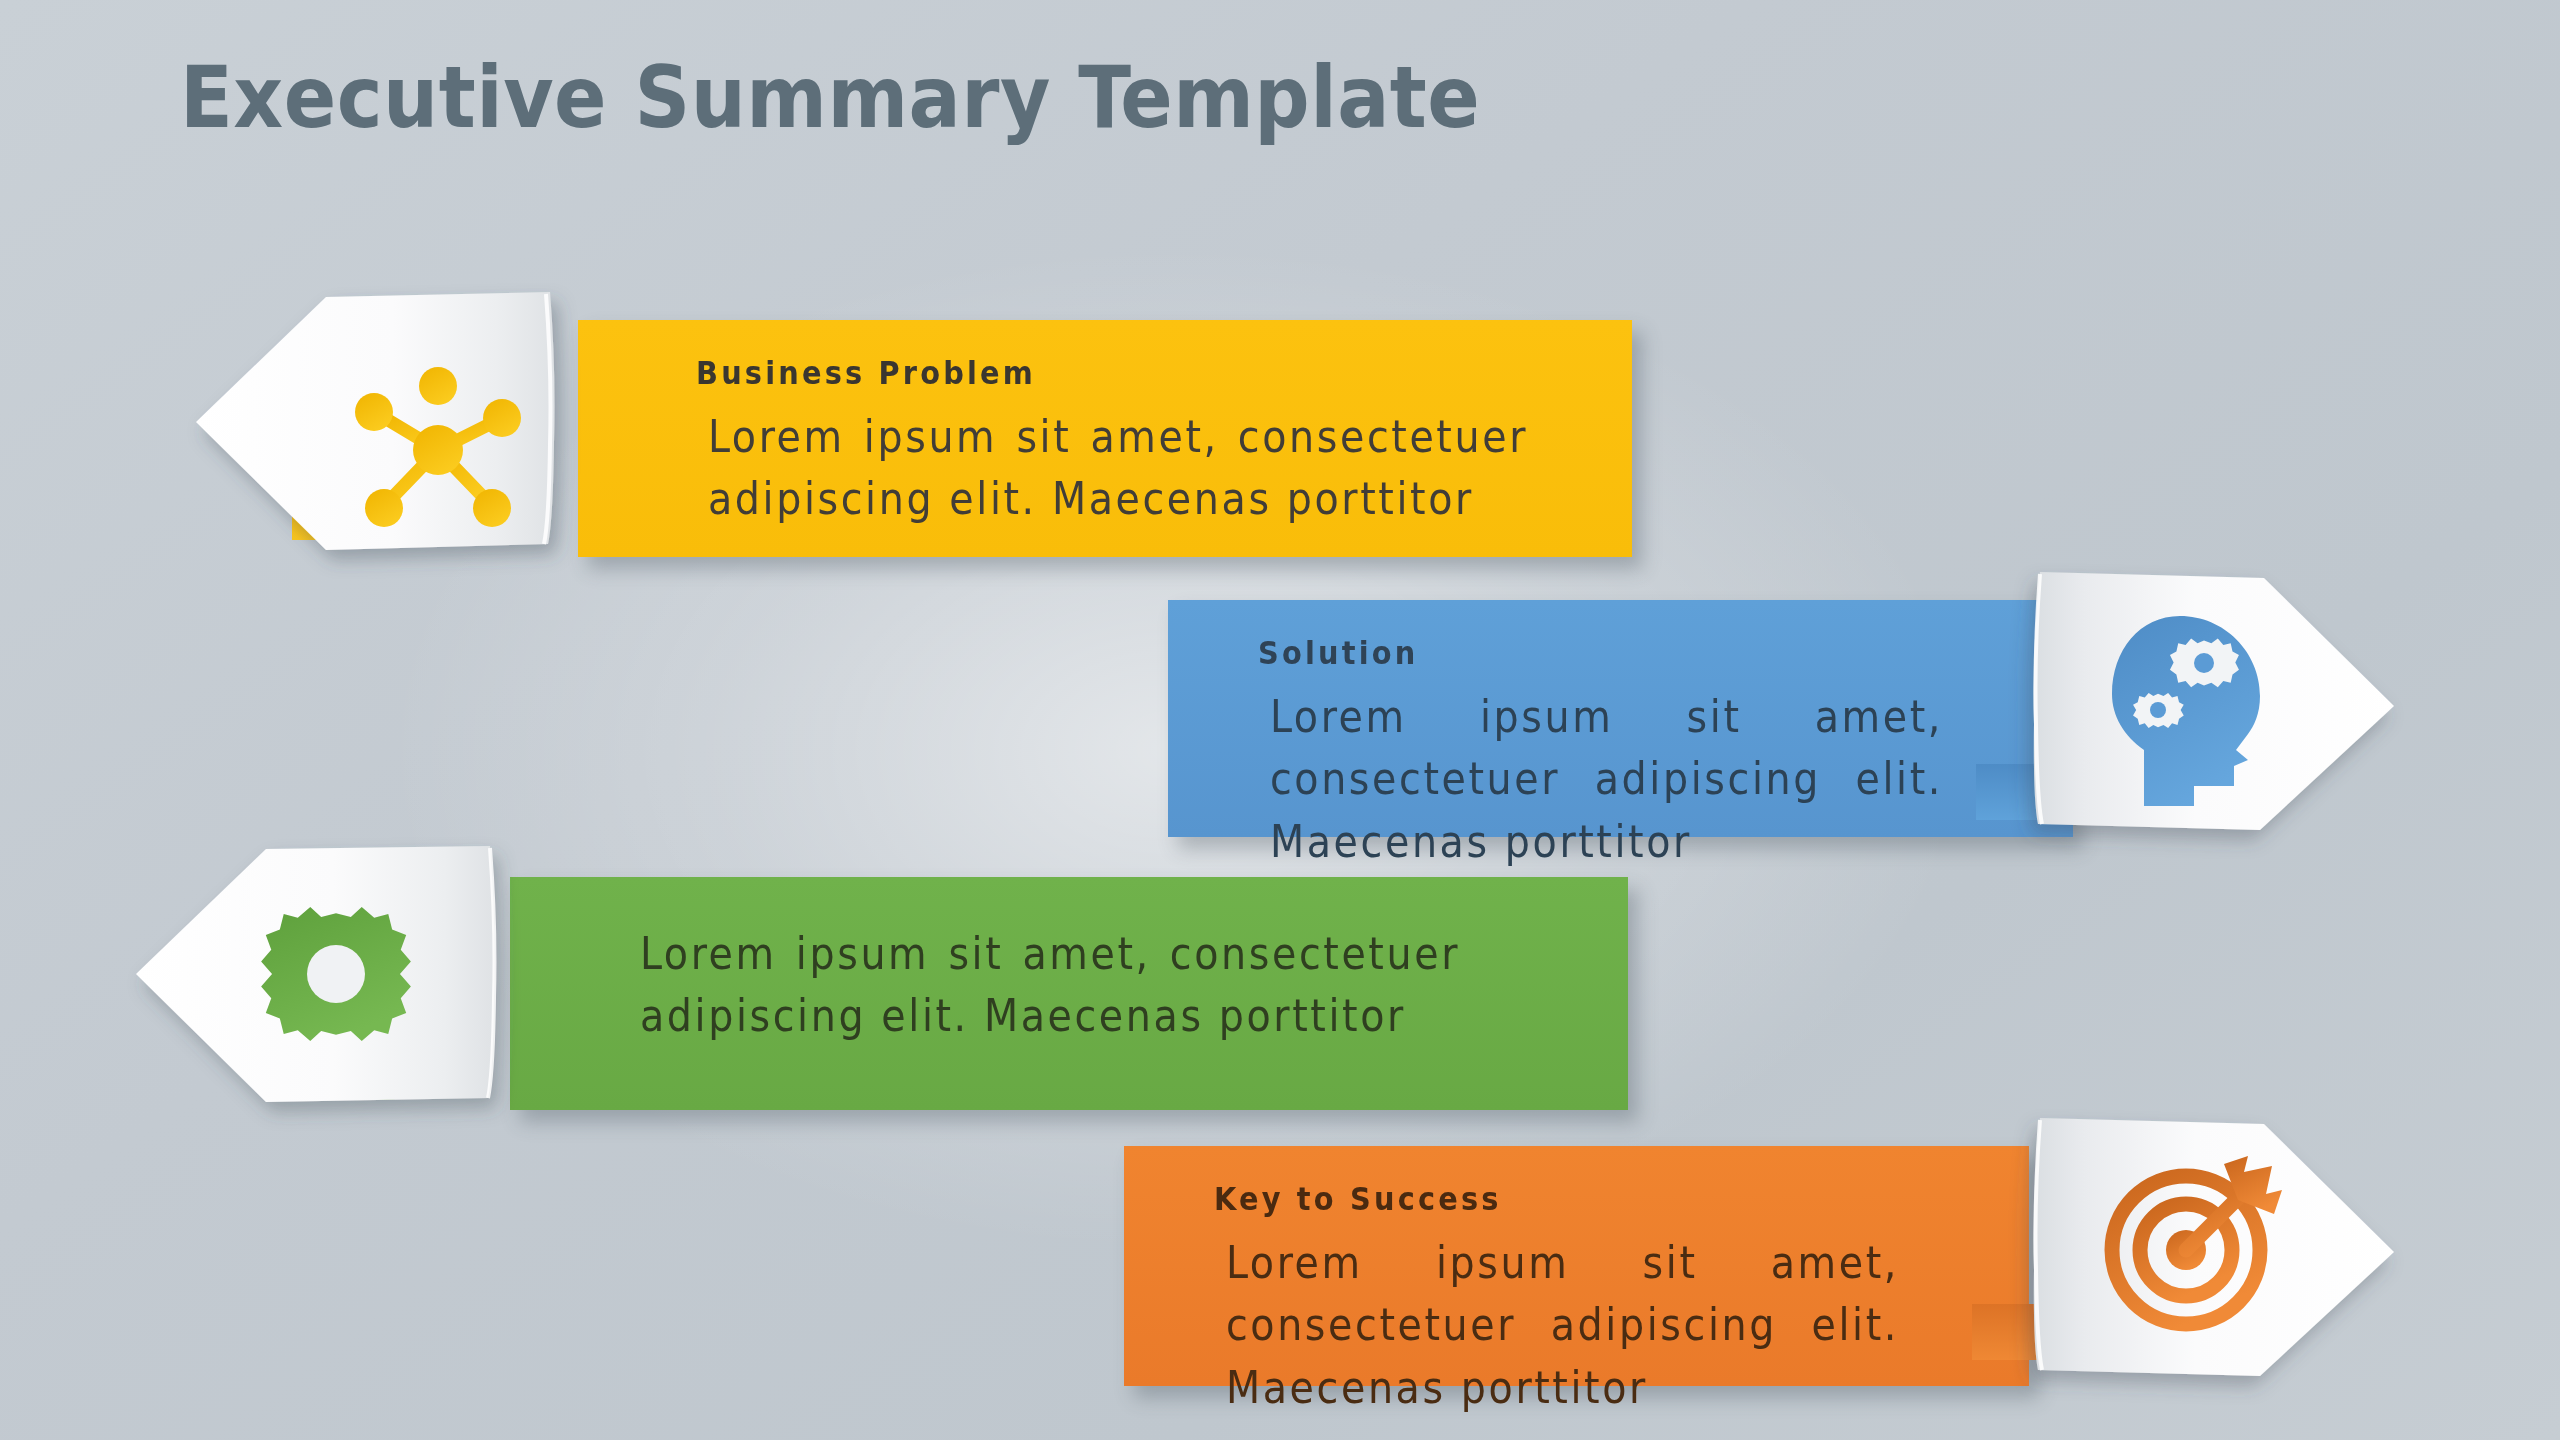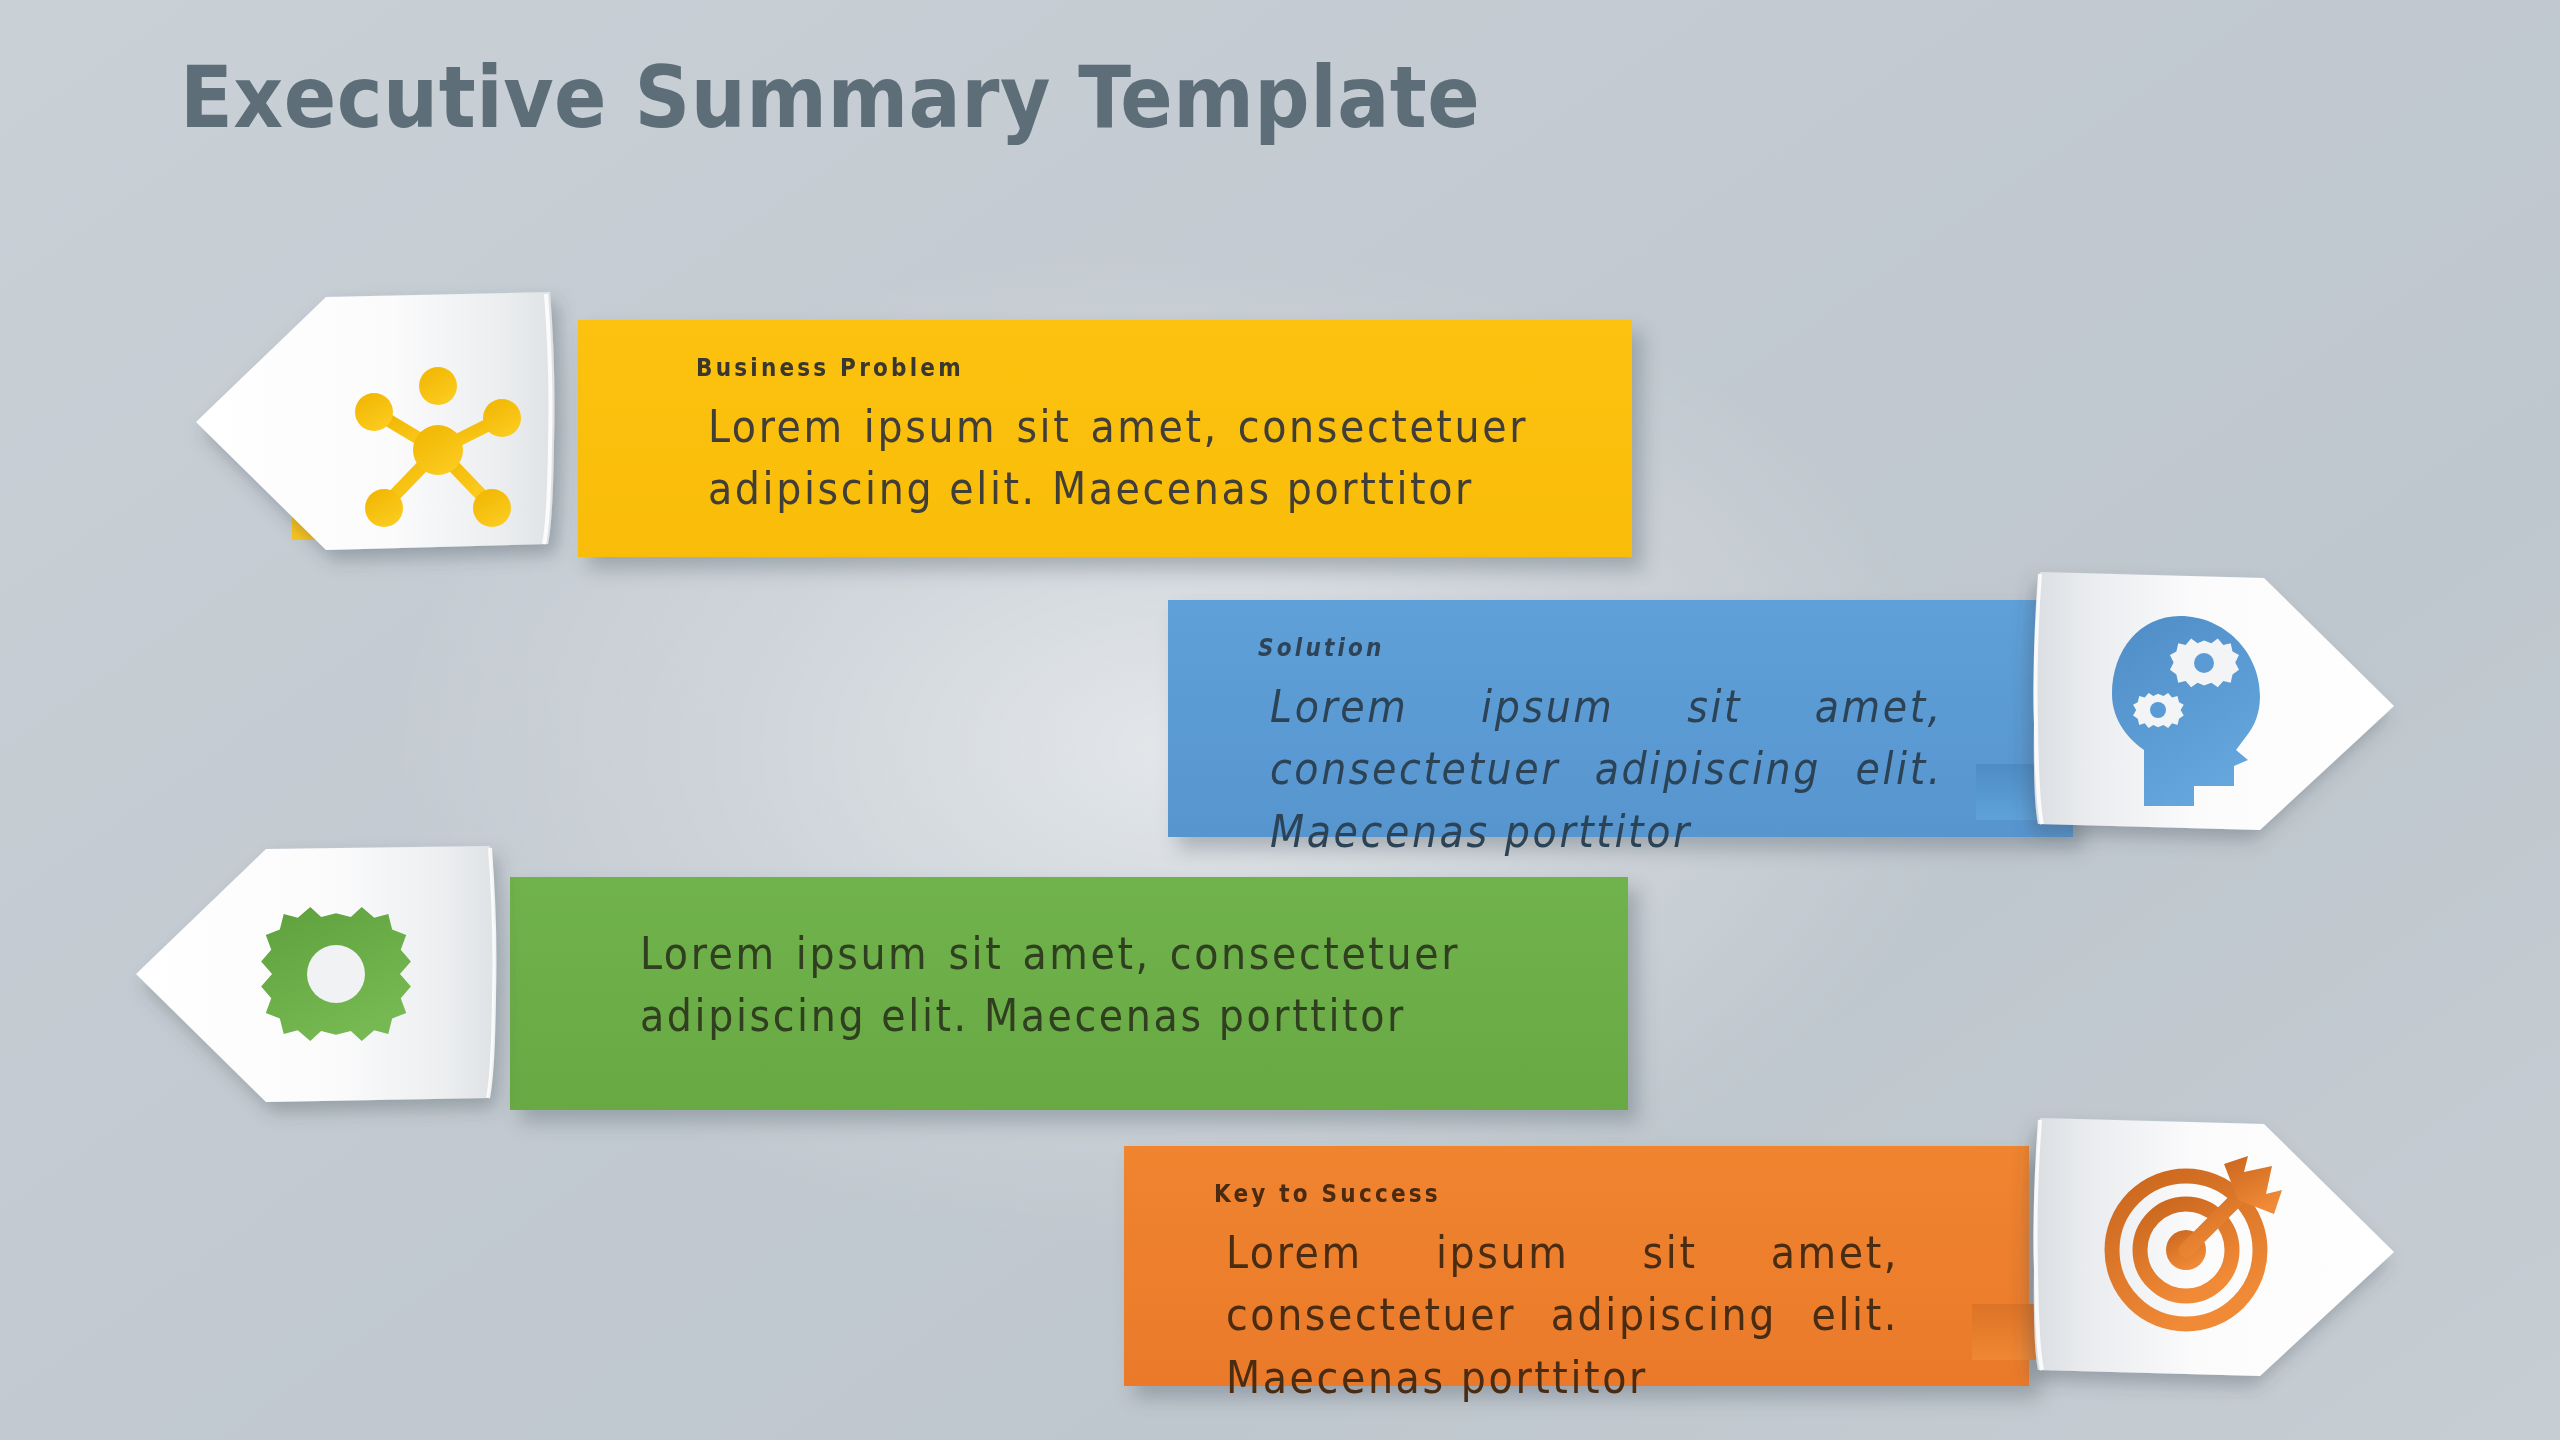--- a/index.html
+++ b/index.html
@@ -33,21 +33,21 @@
   .bar-inner{
     position:absolute;left:0;top:0;right:0;bottom:0;
     padding:34px 54px 0 118px;
     box-sizing:border-box;
   }
   .row.right .bar-inner{padding:34px 118px 0 90px;}
 
   .sec-title{
     font-family:"DejaVu Sans Condensed","Liberation Sans",sans-serif;
     font-weight:700;
-    font-size:24px;
+    font-size:32px;
     letter-spacing:3.2px;
     color:#3a3630;
     margin:0 0 14px 0;
   }
   .row.blue .sec-title{color:#2f4356;}
   .row.green .sec-title{color:#30401f;}
   .row.orange .sec-title{color:#4a2a10;}
 
   .sec-body{
     font-family:"DejaVu Sans Condensed","Liberation Sans",sans-serif;
@@ -64,21 +64,21 @@
   .row.blue .sec-body{color:#2c4255;}
   .row.green .sec-body{color:#2f3f20;}
   .row.orange .sec-body{color:#4a2c12;}
 
   
   .panel{position:absolute;}
   .panel svg{display:block;overflow:visible;}
 
   
   .row.yellow .bar{background:linear-gradient(180deg,#fcc20f 0%,#f9bd09 100%);}
-  .row.blue   .bar{background:linear-gradient(180deg,#5fa0d8 0%,#5795cf 100%);font-style:italic;}
+  .row.blue   .bar{background:linear-gradient(180deg,#5fa0d8 0%,#5795cf 100%);}
   .row.green  .bar{background:linear-gradient(180deg,#70b24b 0%,#68a944 100%);}
   .row.orange .bar{background:linear-gradient(180deg,#f0842f 0%,#ea7a2a 100%);}
 </style>
 </head>
 <body>
 
 <div class="page-title">Executive Summary Template</div>
 
 <div class="row yellow left">
 

